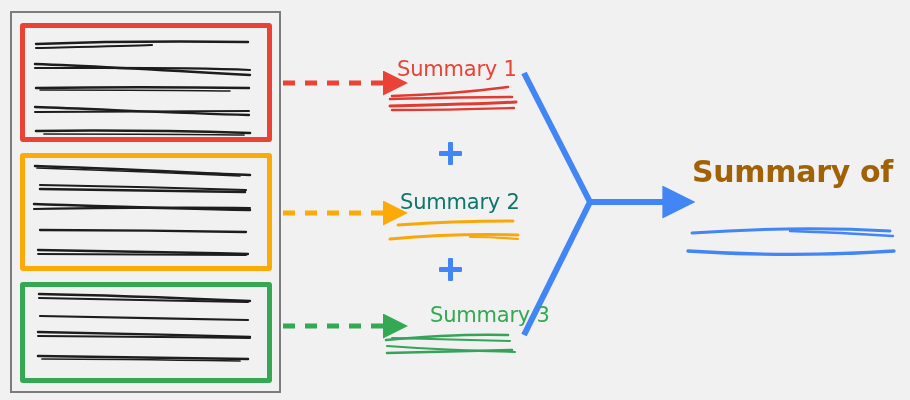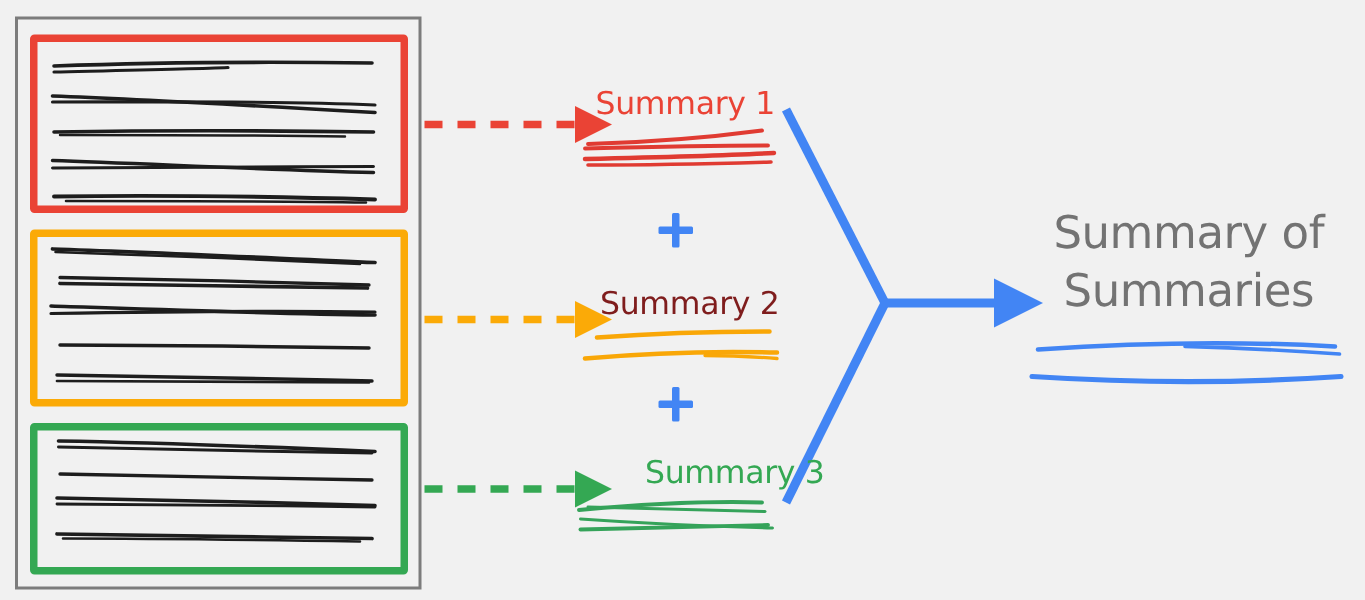--- a/index.html
+++ b/index.html
@@ -49,33 +49,33 @@
   .doc-box.green  { left: 20px; top: 282px; width: 252px; height: 101px; border-color: #34a853; }
 
   .label {
     position: absolute;
     white-space: nowrap;
     font-family: "DejaVu Sans", "Liberation Sans", sans-serif;
     font-weight: 400;
     letter-spacing: -0.2px;
   }
   .label.sum1 { left: 397px; top: 57px;  font-size: 21px; color: #ea4335; }
-  .label.sum2 { left: 400px; top: 190px; font-size: 21px; color: #7f1d1d; }
+  .label.sum2 { left: 400px; top: 190px; font-size: 21px; color: #0f766e; }
   .label.sum3 { left: 396px; top: 303px; font-size: 21px; color: #34a853; margin-left: 34px; }
 
   .bigtitle {
     position: absolute;
     left: 680px;
-    top: 136px;
+    top: 152px;
     width: 225px;
     text-align: center;
-    color: #737373;
+    color: #a16207;
     font-family: "DejaVu Sans", "Liberation Sans", sans-serif;
     font-size: 30px;
-    font-weight: 400;
+    font-weight: 700;
     line-height: 39px;
     letter-spacing: -0.3px;
   }
   .bigtitle div { display: block; }
 </style>
 </head>
 <body>
 
 <div id="stage">
 
@@ -185,16 +185,15 @@
     </g>
 
   </svg>
 
   <div class="label sum1">Summary 1</div>
   <div class="label sum2">Summary 2</div>
   <div class="label sum3">Summary 3</div>
 
   <div class="bigtitle">
     <div>Summary of</div>
-    <div>Summaries</div>
   </div>
 
 </div>
 
 </body></html>

